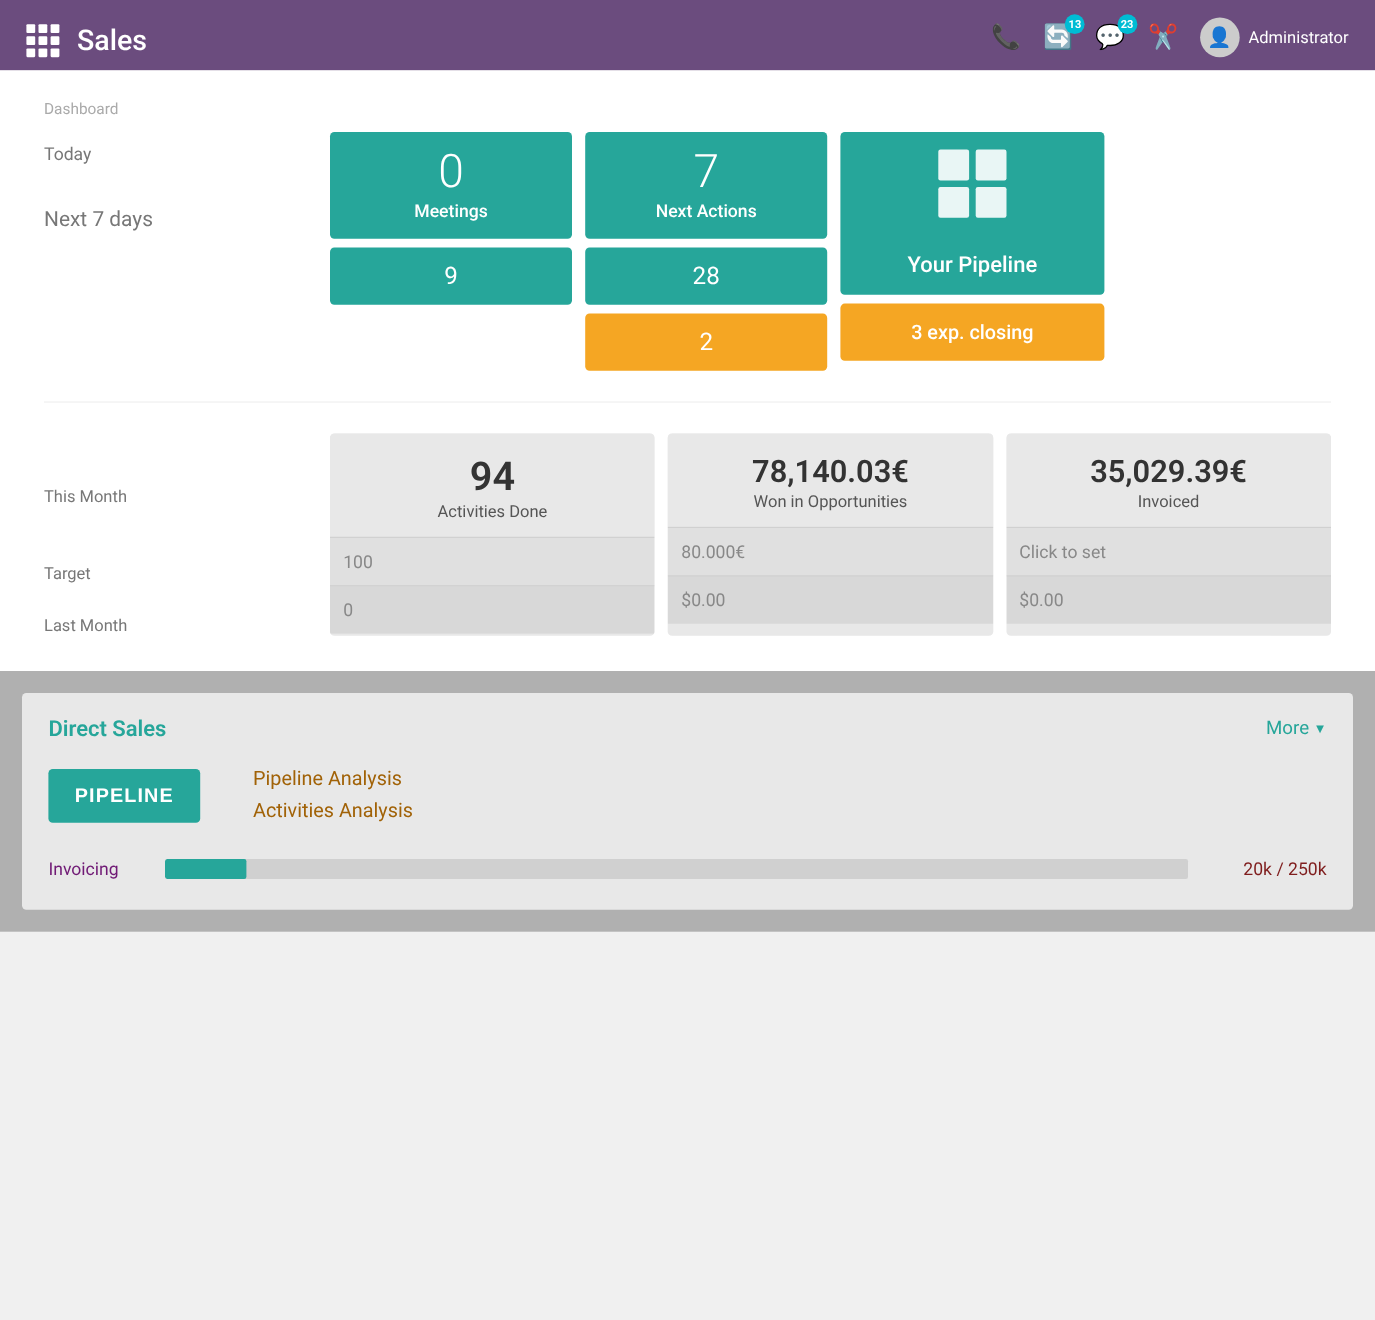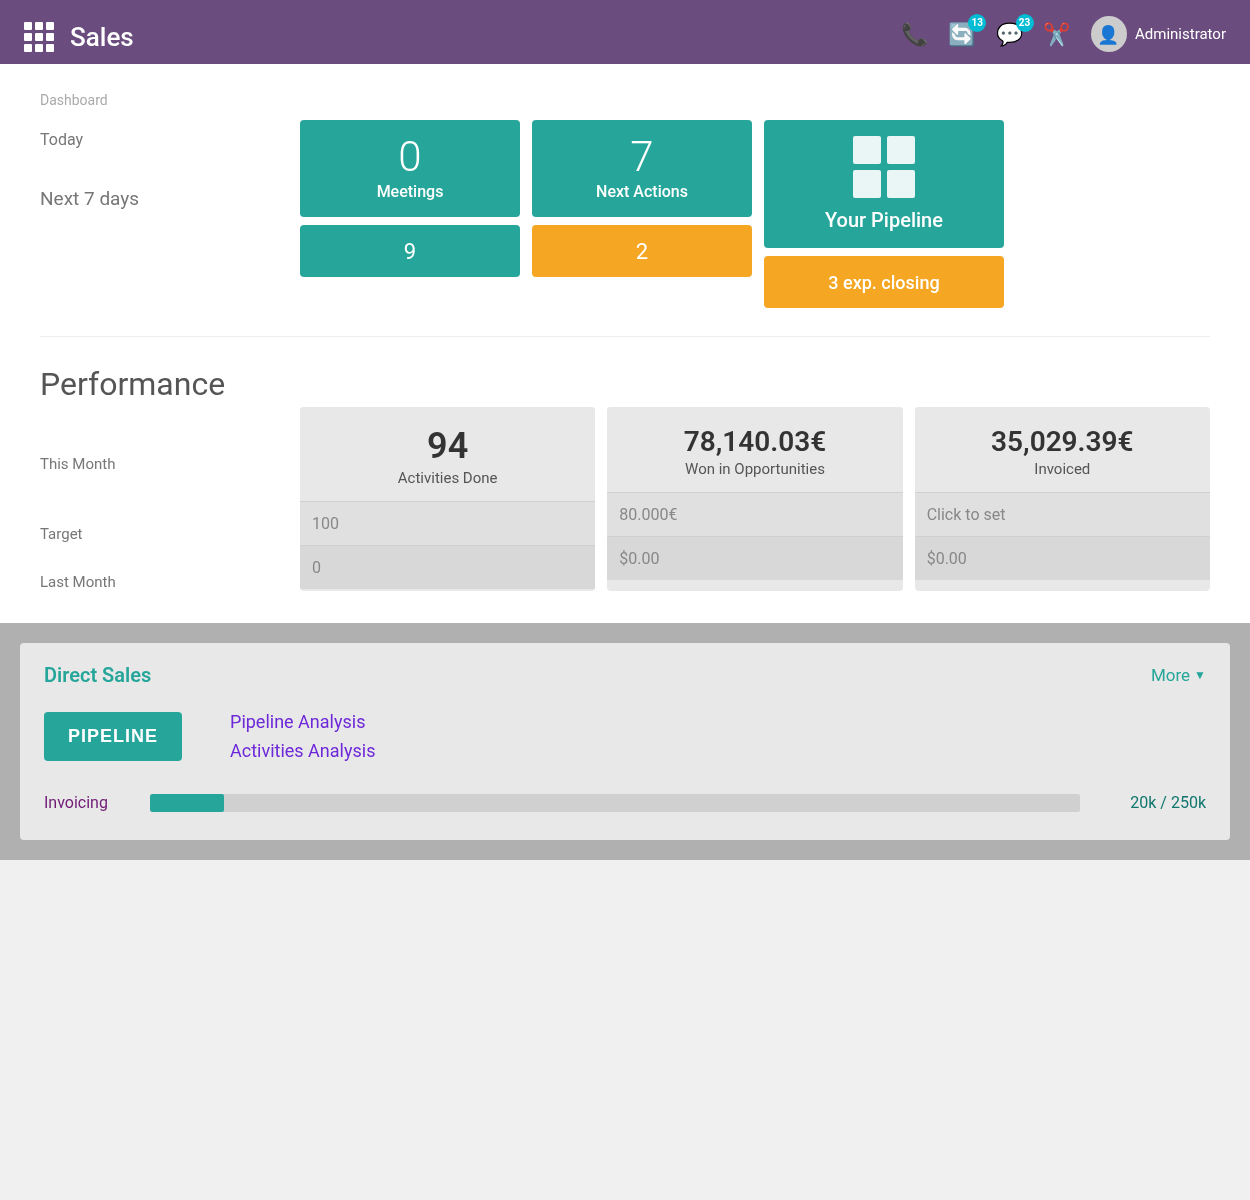--- a/index.html
+++ b/index.html
@@ -97,20 +97,21 @@
     }
 
     .pipeline-card {
       background: #26a69a;
       color: white;
       display: flex; flex-direction: column; align-items: center; justify-content: flex-end;
       border-radius: 4px;
       padding: 16px 24px;
       cursor: pointer;
       min-width: 240px;
+      gap: 20px;
     }
     .pipeline-icon {
       display: grid;
       grid-template-columns: repeat(2, 28px);
       gap: 6px;
       margin-bottom: 10px;
     }
     .pipeline-icon span { width: 28px; height: 28px; background: rgba(255,255,255,0.9); border-radius: 2px; display: block; }
     .pipeline-label { font-size: 20px; font-weight: 500; }
 
@@ -190,39 +191,39 @@
       padding: 14px 24px;
       border-radius: 4px;
       font-size: 18px;
       font-weight: 700;
       cursor: pointer;
       border: none;
       letter-spacing: 1px;
     }
 
     .analysis-links { display: flex; flex-direction: column; gap: 8px; }
-    .analysis-link { font-size: 18px; color: #6d28d9; cursor: pointer; text-decoration: none; }
+    .analysis-link { font-size: 18px; color: #a16207; cursor: pointer; text-decoration: none; }
 
     .invoicing-row {
       display: flex; align-items: center; gap: 16px;
     }
     .invoicing-label { font-size: 16px; color: #701a75; min-width: 90px; }
     .progress-bar-bg {
       flex: 1;
       height: 18px;
       background: #d0d0d0;
       border-radius: 2px;
       overflow: hidden;
     }
     .progress-bar-fill {
       height: 100%;
       background: #26a69a;
       border-radius: 2px;
     }
-    .invoicing-value { font-size: 16px; color: #0f766e; min-width: 110px; text-align: right; }
+    .invoicing-value { font-size: 16px; color: #7f1d1d; min-width: 110px; text-align: right; }
   </style>
 </head>
 <body>
 
 <header class="header">
   <div class="header-left">
     <div class="grid-icon">
       <span></span>
         <span></span>
         <span></span>
@@ -273,20 +274,23 @@
         </div>
         <div class="card-teal-small">
           <span>9</span>
         </div>
       </div>
 
       <div class="card-col">
         <div class="card-teal-large">
           <span class="card-num">7</span>
           <span class="card-label">Next Actions</span>
+        </div>
+        <div class="card-teal-small">
+          <span>28</span>
         </div>
         <div class="card-orange">
           <span>2</span>
         </div>
       </div>
 
       <div class="card-col">
         <div class="pipeline-card">
           <div class="pipeline-icon">
             <span></span>
@@ -298,21 +302,20 @@
         </div>
         <div class="pipeline-orange">
           <span>3 exp. closing</span>
         </div>
       </div>
     </div>
   </div>
 
   <hr class="section-divider">
 
-  <div class="section-title">Performance</div>
 
   <div class="performance-section">
     <div class="perf-labels">
       <div class="perf-label perf-label-this">This Month</div>
       <div class="perf-label perf-label-target">Target</div>
       <div class="perf-label perf-label-last">Last Month</div>
     </div>
 
     <div class="perf-cards">
 

